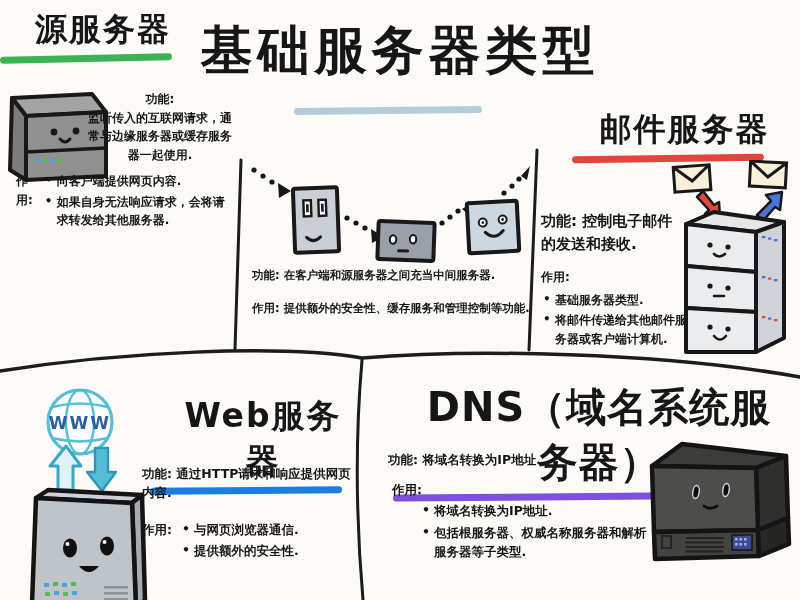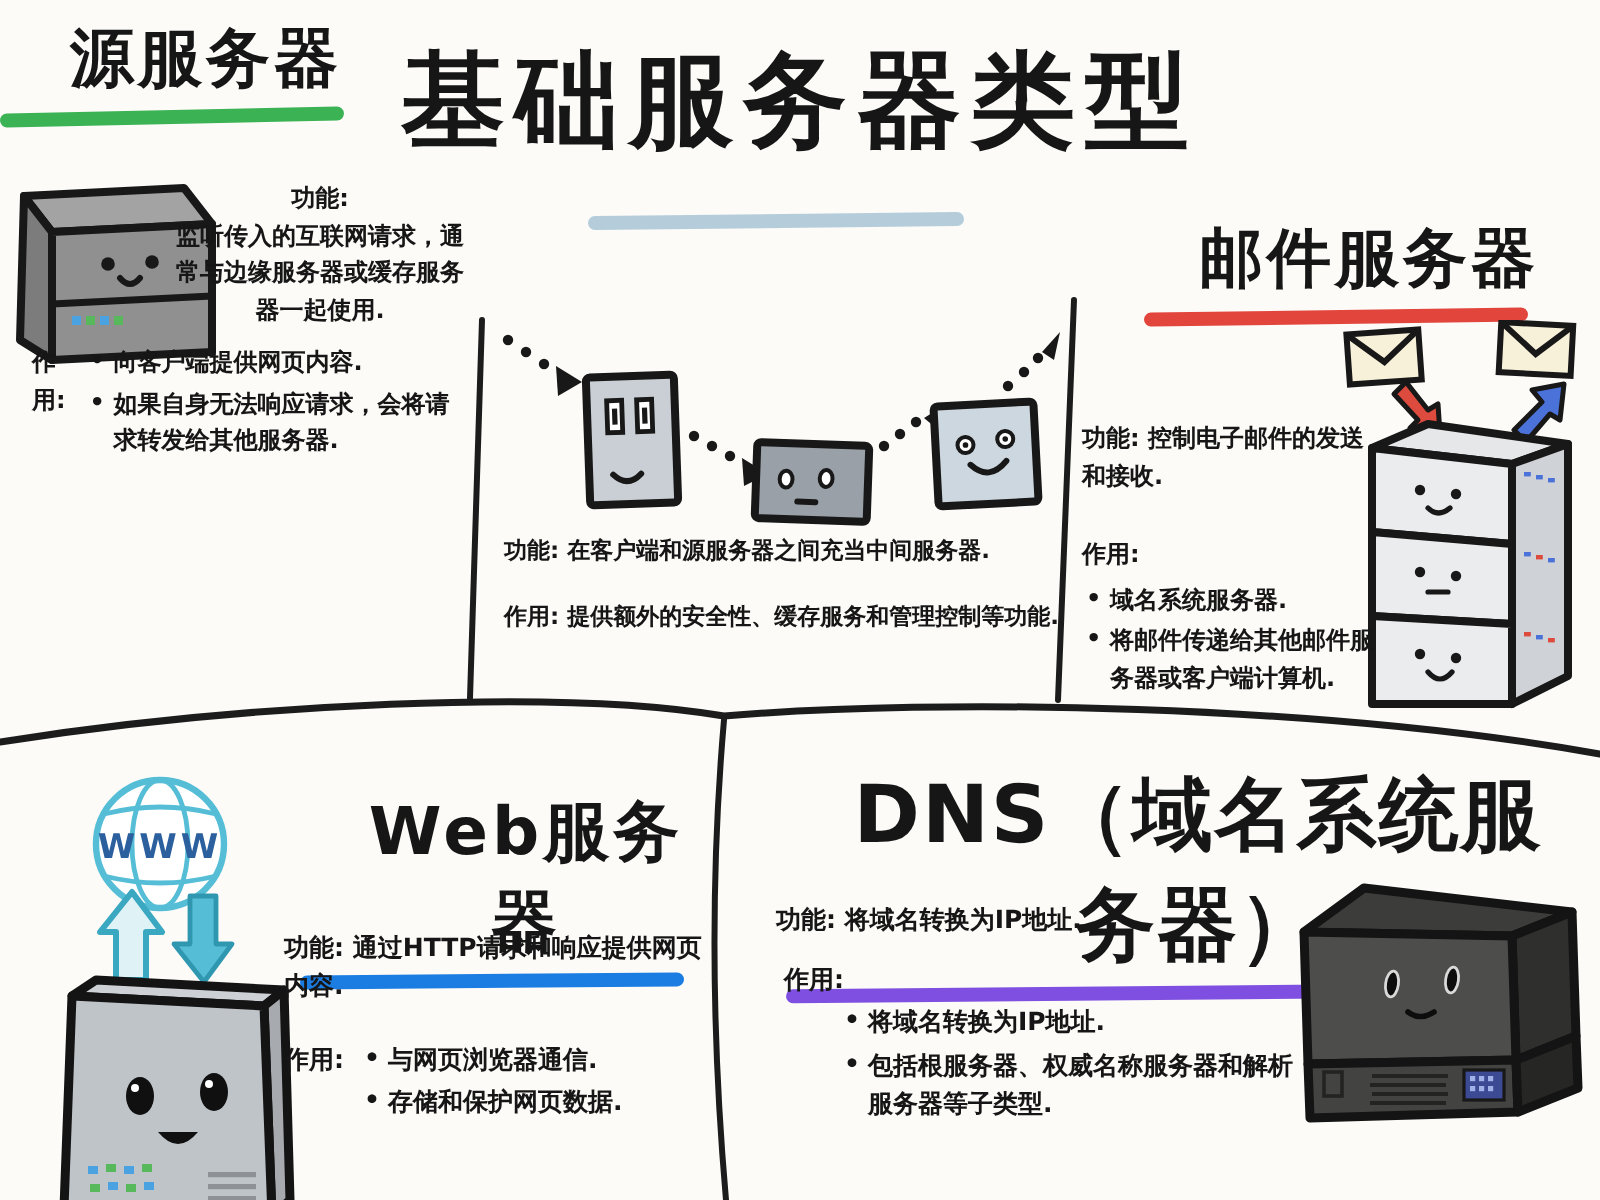--- a/index.html
+++ b/index.html
@@ -33,21 +33,21 @@
   #panel-proxy .underline{width:188px;transform:rotate(-0.6deg);}
   #proxy-art{position:absolute;left:6px;top:56px;}
   #proxy-func{position:absolute;left:12px;top:163px;width:282px;font-size:11.5px;}
   #proxy-role{position:absolute;left:12px;top:196px;width:282px;font-size:11.5px;}
 
   
   #panel-mail{left:535px;top:104px;width:265px;height:252px;}
   #panel-mail .p-title{font-size:32px;margin-top:4px;}
   #panel-mail .underline{width:192px;transform:rotate(-0.8deg);}
   #mail-art{position:absolute;right:2px;top:56px;pointer-events:none;}
-  #mail-func{position:absolute;left:6px;top:106px;width:142px;font-size:12px;}
+  #mail-func{position:absolute;left:6px;top:106px;width:142px;font-size:15px;}
   #mail-role{position:absolute;left:6px;top:164px;width:156px;font-size:12px;}
 
   
   #panel-web{left:0;top:380px;width:362px;height:240px;}
   #web-art{position:absolute;left:18px;top:6px;}
   #web-title{position:absolute;left:140px;top:14px;width:212px;}
   #web-title .p-title{font-size:33px;}
   #panel-web .underline{width:192px;transform:rotate(-0.5deg);}
   #web-func{position:absolute;left:142px;top:84px;width:210px;font-size:12.5px;}
   #web-role{position:absolute;left:142px;top:140px;width:214px;font-size:12.5px;}
@@ -222,21 +222,21 @@
       </g>
     </svg>
 
     <div id="mail-func" class="txt">
       <span class="lbl">功能:</span>
       <span>控制电子邮件的发送和接收.</span>
     </div>
     <div id="mail-role" class="txt">
       <span class="lbl" style="display:block;margin-bottom:4px">作用:</span>
       <ul class="bullets">
-        <li>域名系统服务器.</li>
+        <li>基础服务器类型.</li>
         <li>将邮件传递给其他邮件服务器或客户端计算机.</li>
       </ul>
     </div>
   </div>
 
   <div class="panel" id="panel-web">
     <svg id="web-art" width="132" height="232" viewBox="0 0 132 232">
       <g>
         <circle cx="62" cy="36" r="32" fill="#ffffff" stroke-width="3.2" stroke="#55bed6"></circle>
         <ellipse cx="62" cy="36" rx="14" ry="32" fill="none" stroke-width="2.4" stroke="#55bed6"></ellipse>
@@ -277,21 +277,21 @@
       <div class="underline" style="background: rgb(27, 124, 226);"></div>
     </div>
     <div id="web-func" class="txt">
       <span class="lbl">功能:</span>
       <span>通过HTTP请求和响应提供网页内容.</span>
     </div>
     <div id="web-role" class="role-row txt">
       <span class="lbl">作用:</span>
       <ul class="bullets">
         <li>与网页浏览器通信.</li>
-        <li>存储和保护网页数据.</li>
+        <li>提供额外的安全性.</li>
       </ul>
     </div>
   </div>
 
   <div class="panel" id="panel-dns">
     <div id="dns-title">
       <div class="p-title">DNS（域名系统服务器）</div>
       <div class="underline" style="background: rgb(126, 79, 224);"></div>
     </div>
     <div id="dns-func" class="txt">

